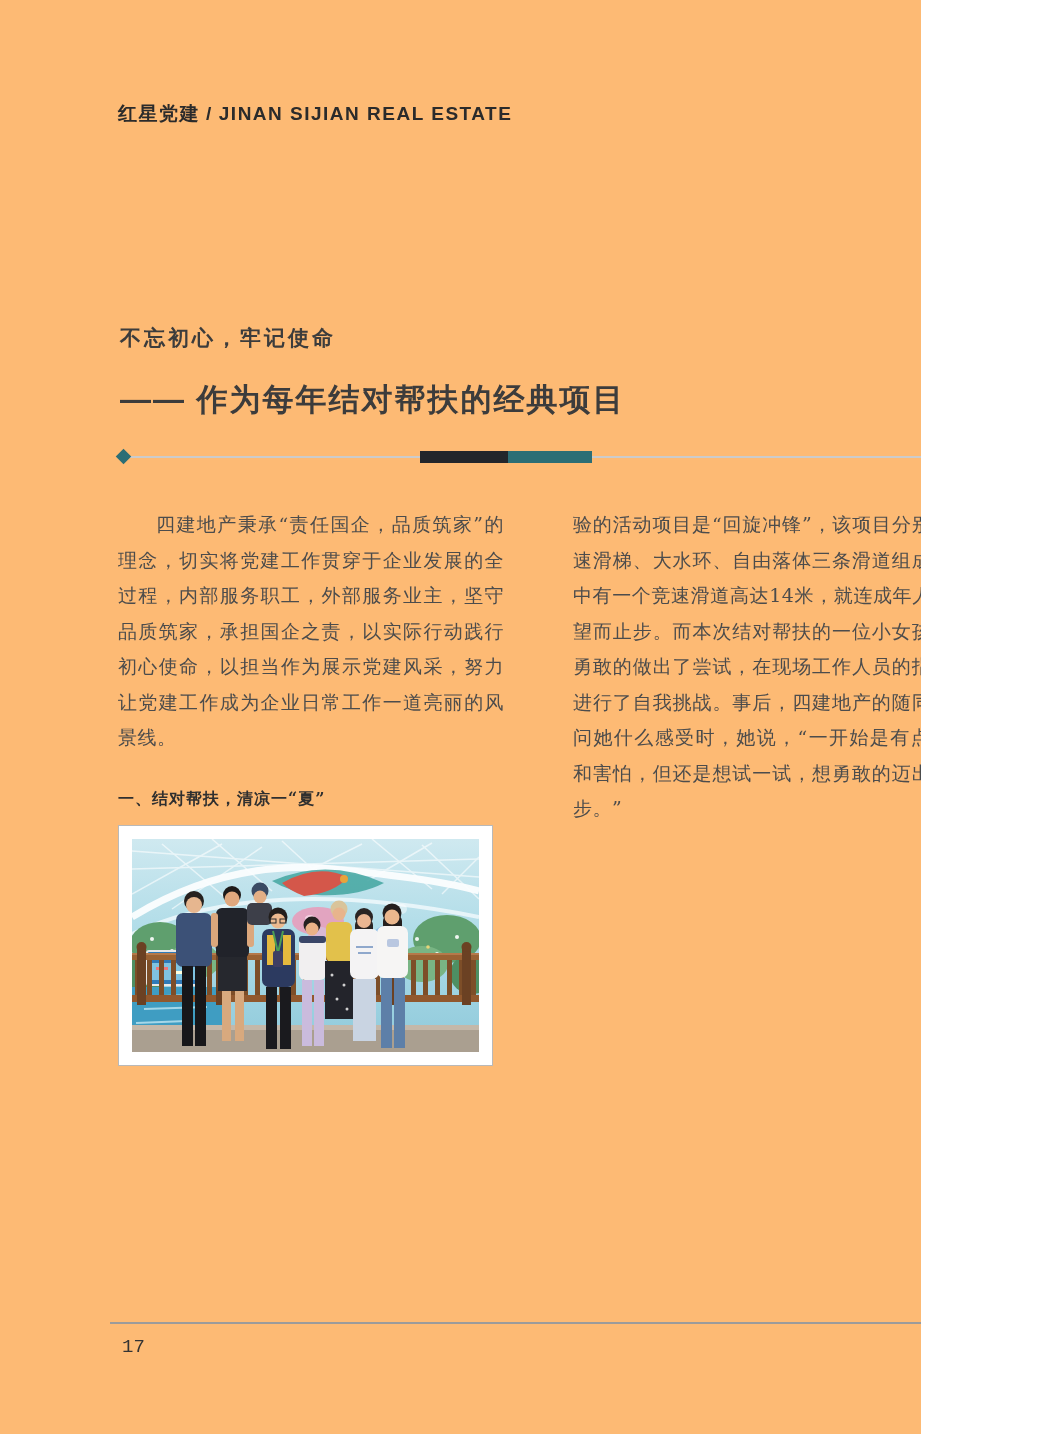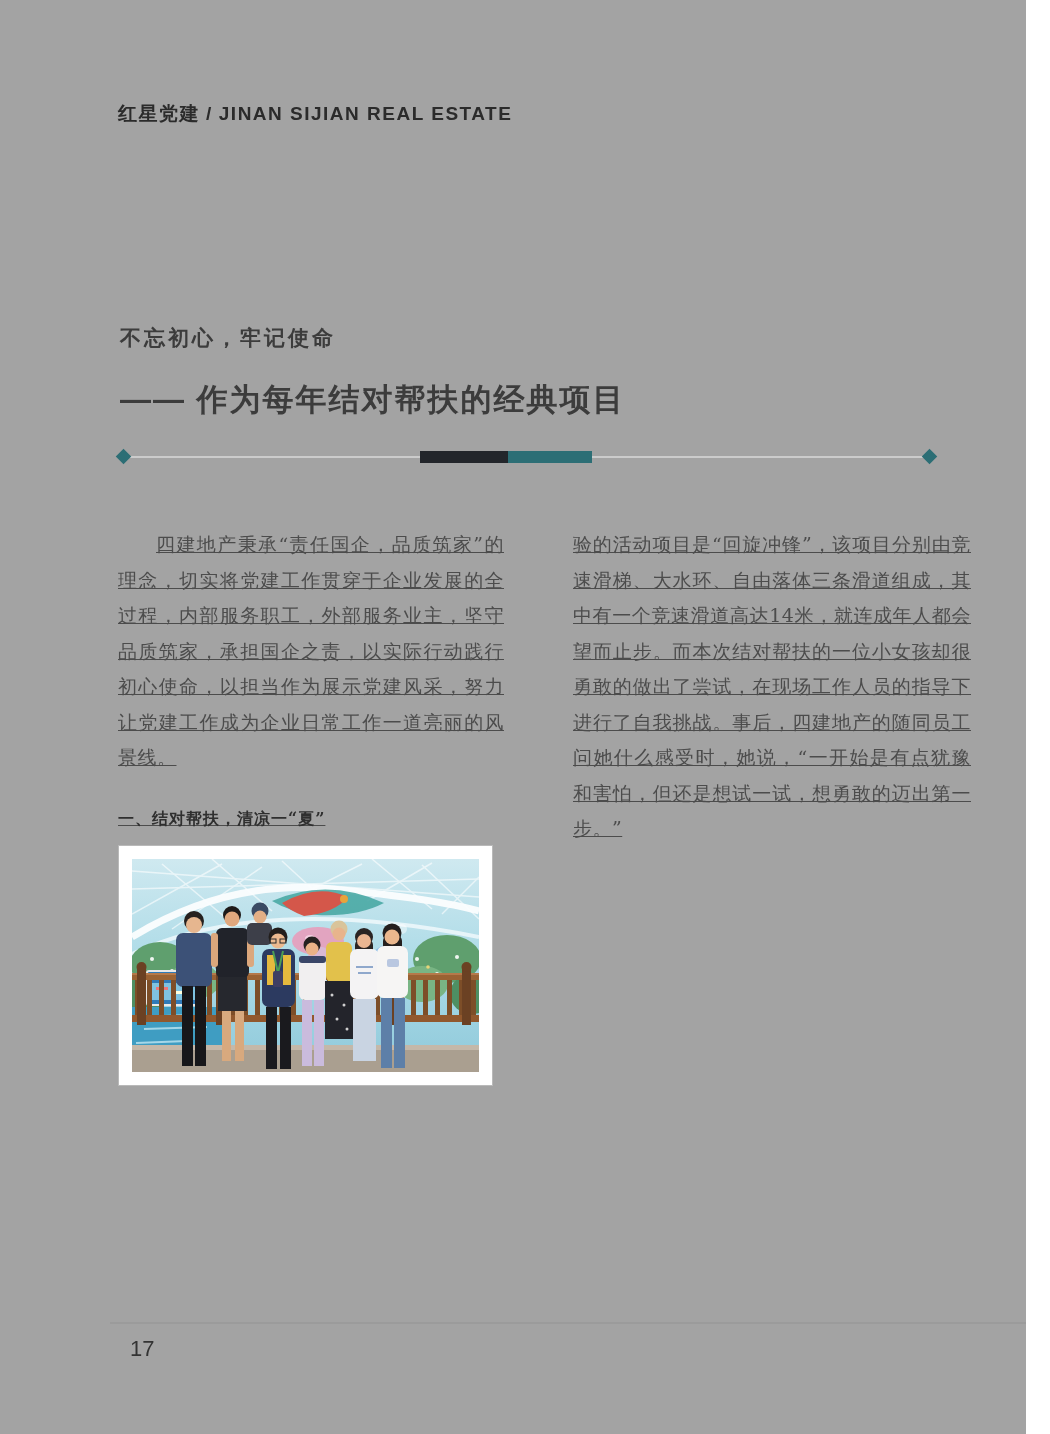--- a/index.html
+++ b/index.html
@@ -1,17 +1,17 @@
 <!DOCTYPE html>
 <html style="--accent-teal: #2c6e75; --accent-dark: #23262b; --divider-line: #cbcbcb; --text: #4c4c4c; --footer-line: #9b9b9b;"><head>
 <meta charset="utf-8">
 <style>
   html,body{margin:0;padding:0;background:#ffffff;}
   .page{
-    position:relative;width:1026px;height:1434px;background:#a3a3a3;overflow:hidden;
+    position:relative;width:921px;height:1434px;background:#fdba74;overflow:hidden;
     font-family:"DejaVu Serif","Liberation Serif",serif;
   }
   
   .masthead{
     position:absolute;left:118px;top:101px;
     font-family:"Liberation Sans","DejaVu Sans",sans-serif;
     font-weight:bold;font-size:19px;letter-spacing:1.5px;color:#2b2b2b;
     white-space:nowrap;
   }
   .masthead .sep{margin:0 6px;}
@@ -30,46 +30,45 @@
   .divider{position:absolute;left:118px;top:449px;width:817px;height:16px;}
   .divider .rule{position:absolute;left:4px;right:4px;top:7px;height:2px;background:var(--divider-line,#cbcbcb);}
   .divider .diamond{position:absolute;top:2px;width:11px;height:11px;background:var(--accent-teal,#2c6e75);transform:rotate(45deg);}
   .divider .diamond.left{left:0;}
   .divider .diamond.right{right:0;}
   .divider .bar{position:absolute;top:2px;height:12px;}
   .divider .bar.dark{left:302px;width:88px;background:var(--accent-dark,#23262b);}
   .divider .bar.teal{left:390px;width:84px;background:var(--accent-teal,#2c6e75);}
   
   .col{
-    position:absolute;top:527px;
+    position:absolute;top:507px;
     font-size:19px;line-height:35.5px;color:var(--text,#4c4c4c);
     text-align:justify;text-align-last:left;word-break:break-all;
     letter-spacing:0.5px;
-    text-decoration:underline;
   }
   .col.left{left:118px;width:386px;}
   .col.right{left:537px;width:398px;margin-left:36px;}
   .col p{margin:0;text-indent:2em;}
   .col p.noindent{text-indent:0;}
   .col h3{
     margin:25px 0 5px 0;font-size:16px;line-height:35.5px;
     font-weight:bold;color:#2f2f2f;letter-spacing:1px;
   }
   
   .photo-frame{
     margin:9px 0 0 0;box-sizing:border-box;width:375px;height:241px;
     border:1px solid #b9b9b9;background:#ffffff;padding:13px;
   }
   .photo-frame svg{display:block;width:347px;height:213px;}
   
   .footer-rule{position:absolute;left:110px;top:1322px;width:940px;height:2px;background:var(--footer-line,#9b9b9b);}
   .page-number{
-    position:absolute;left:130px;top:1336px;
-    font-family:Liberation Sans, sans-serif;
-    font-size:22px;color:#333333;
+    position:absolute;left:122px;top:1336px;
+    font-family:Liberation Mono, monospace;
+    font-size:19px;color:#333333;
   }
 </style>
 </head>
 <body>
 
 <div class="page">
 
   <div class="masthead">
     <span>红星党建</span><span class="sep">/</span><span>JINAN SIJIAN REAL ESTATE</span>
   </div>

